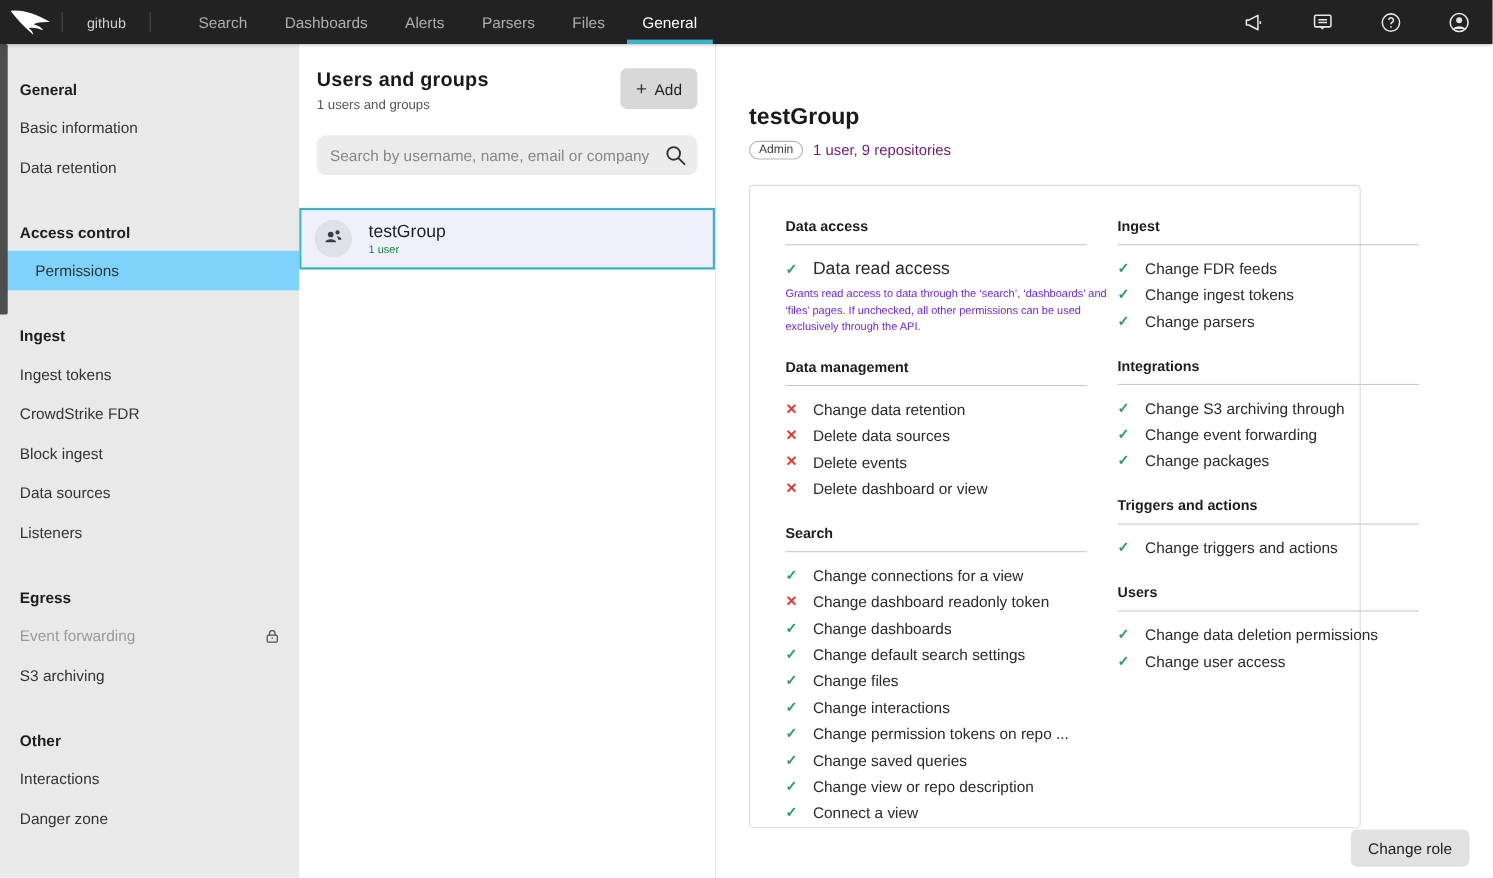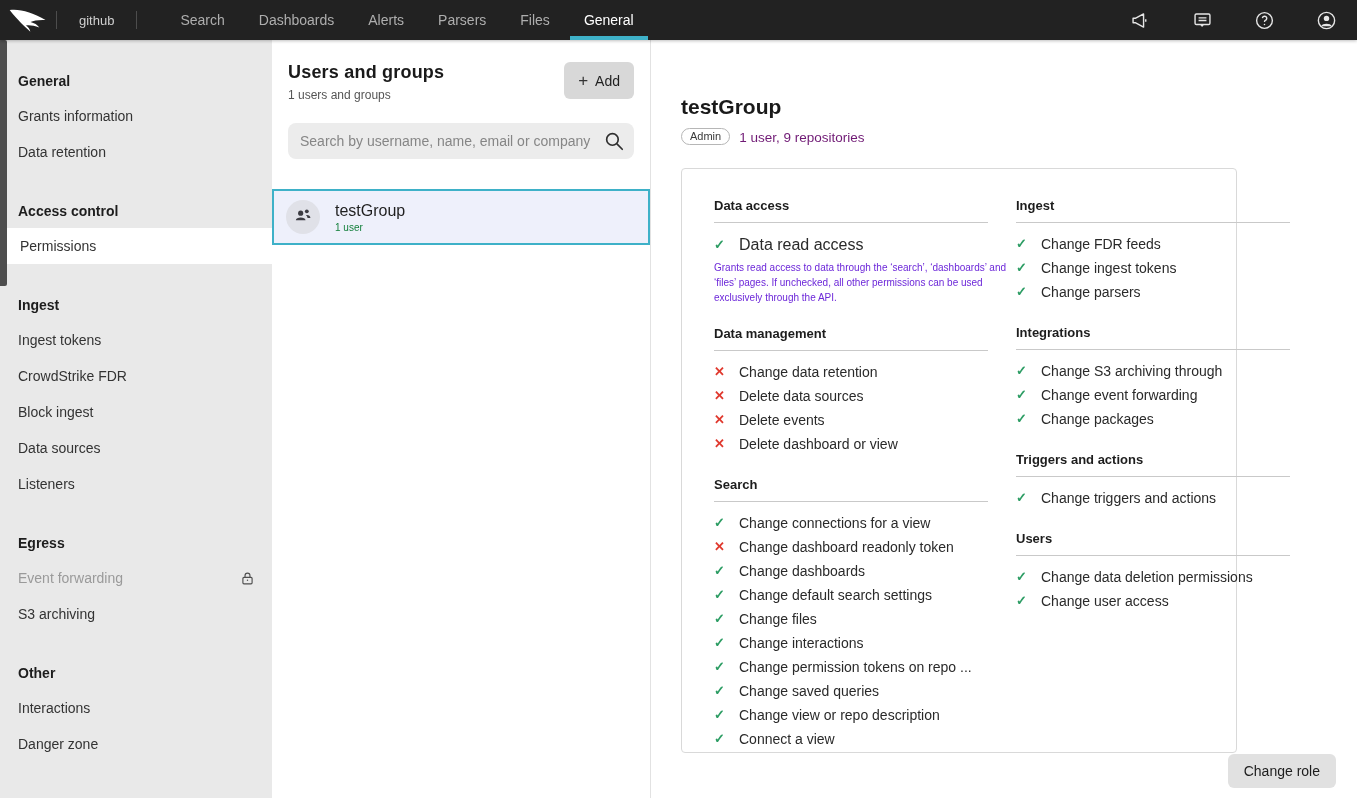--- a/index.html
+++ b/index.html
@@ -28,21 +28,21 @@
 
   
   .layout{display:flex;height:758px}
 
   
   .sidebar{width:272px;background:var(--sidebar);position:relative;padding-top:24px;flex:none;overflow:hidden}
   .scrollrail{position:absolute;left:0;top:0;width:7px;height:246px;background:#4e4e4e;border-radius:0 2px 2px 0;z-index:2}
   .sb-section{margin-bottom:24px}
   .sb-title{padding:0 18px;height:34px;display:flex;align-items:center;font-size:14px;font-weight:bold;color:#1d1d1d}
   .sb-item{height:36px;padding:0 16px 0 18px;display:flex;align-items:center;justify-content:space-between;font-size:14px;color:#333;cursor:pointer;position:relative}
-  .sb-item.selected{background:#ffffff;border-left:4px solid var(--accent);padding-left:16px}
+  .sb-item.selected{background:#7dd3fc;border-left:4px solid var(--accent);padding-left:28px}
   .sb-item.disabled{color:#9a9a9a;cursor:default}
   .sb-item .lock svg{width:17px;height:17px;display:block}
 
   
   .userpanel{width:379px;flex:none;border-right:1px solid #e2e2e2;background:#fff;display:flex;flex-direction:column}
   .up-head{padding:22px 16px 0}
   .up-title-row{display:flex;justify-content:space-between;align-items:flex-start}
   .up-title{margin:0;font-size:18px;font-weight:bold;color:#1a1a1a;letter-spacing:.2px}
   .up-sub{margin-top:5px;font-size:12px;color:#555}
   .add-btn{display:flex;align-items:center;gap:7px;background:#d8d8d8;border:none;border-radius:6px;padding:0 14px;height:37px;font-size:14px;color:#1f1f1f;cursor:pointer;font-family:inherit}
@@ -56,21 +56,21 @@
   .list-item{height:56px;display:flex;align-items:center;gap:15px;padding:0 12px;cursor:pointer;background:#fff}
   .list-item.selected{background:#eef0fb;border:2px solid var(--accent)}
   .avatar{width:34px;height:34px;border-radius:50%;background:#e0e1e8;display:flex;align-items:center;justify-content:center;flex:none}
   .avatar svg{width:20px;height:20px}
   .li-name{font-size:16px;color:#1f1f1f;line-height:1.2}
   .li-meta{font-size:10px;color:#15803d;margin-top:2px}
 
   
   .detail{flex:1;position:relative;background:#fff;padding:55px 21px 0 30px}
   .d-title{margin:0;font-size:21px;font-weight:bold;color:#1a1a1a}
-  .d-meta-row{display:flex;align-items:flex-end;gap:9px;margin-top:9px}
+  .d-meta-row{display:flex;align-items:center;gap:9px;margin-top:9px}
   .badge{border:1px solid #b6b6b6;border-radius:9px;padding:1px 8px 2px;font-size:11px;color:#3a3a3a;background:#fff}
   .d-meta{font-size:13.5px;color:#701a75}
   .perm-card{margin-top:23px;width:556px;height:585px;border:1px solid #d9d9d9;border-radius:4px;background:#fff;
     padding:29px 33px 0 32px;display:grid;grid-template-columns:274px 274px;column-gap:28px;align-content:start}
   .perm-col{min-width:0}
   .perm-section{margin-top:21px}
   .perm-section:first-child{margin-top:0}
   .sec-title{font-size:13px;font-weight:bold;color:#1d1d1d;padding-bottom:9px;border-bottom:1px solid #c9c9c9;margin-bottom:9px}
   .perm-item{display:flex;align-items:flex-start;gap:12px;font-size:14px;color:#2a2a2a;line-height:24px}
   .perm-item.large{font-size:16px;line-height:26px}
@@ -132,21 +132,21 @@
 </header>
 
 <div class="layout">
 
   <aside class="sidebar">
     <div class="scrollrail"></div>
     <div id="sb-sections">
         <div class="sb-section">
           <div class="sb-title">General</div>
           <div class="sb-item">
-            <span>Grants information</span>
+            <span>Basic information</span>
           </div>
           <div class="sb-item">
             <span>Data retention</span>
           </div>
         </div>
         <div class="sb-section">
           <div class="sb-title">Access control</div>
           <div class="sb-item selected">
             <span>Permissions</span>
           </div>

